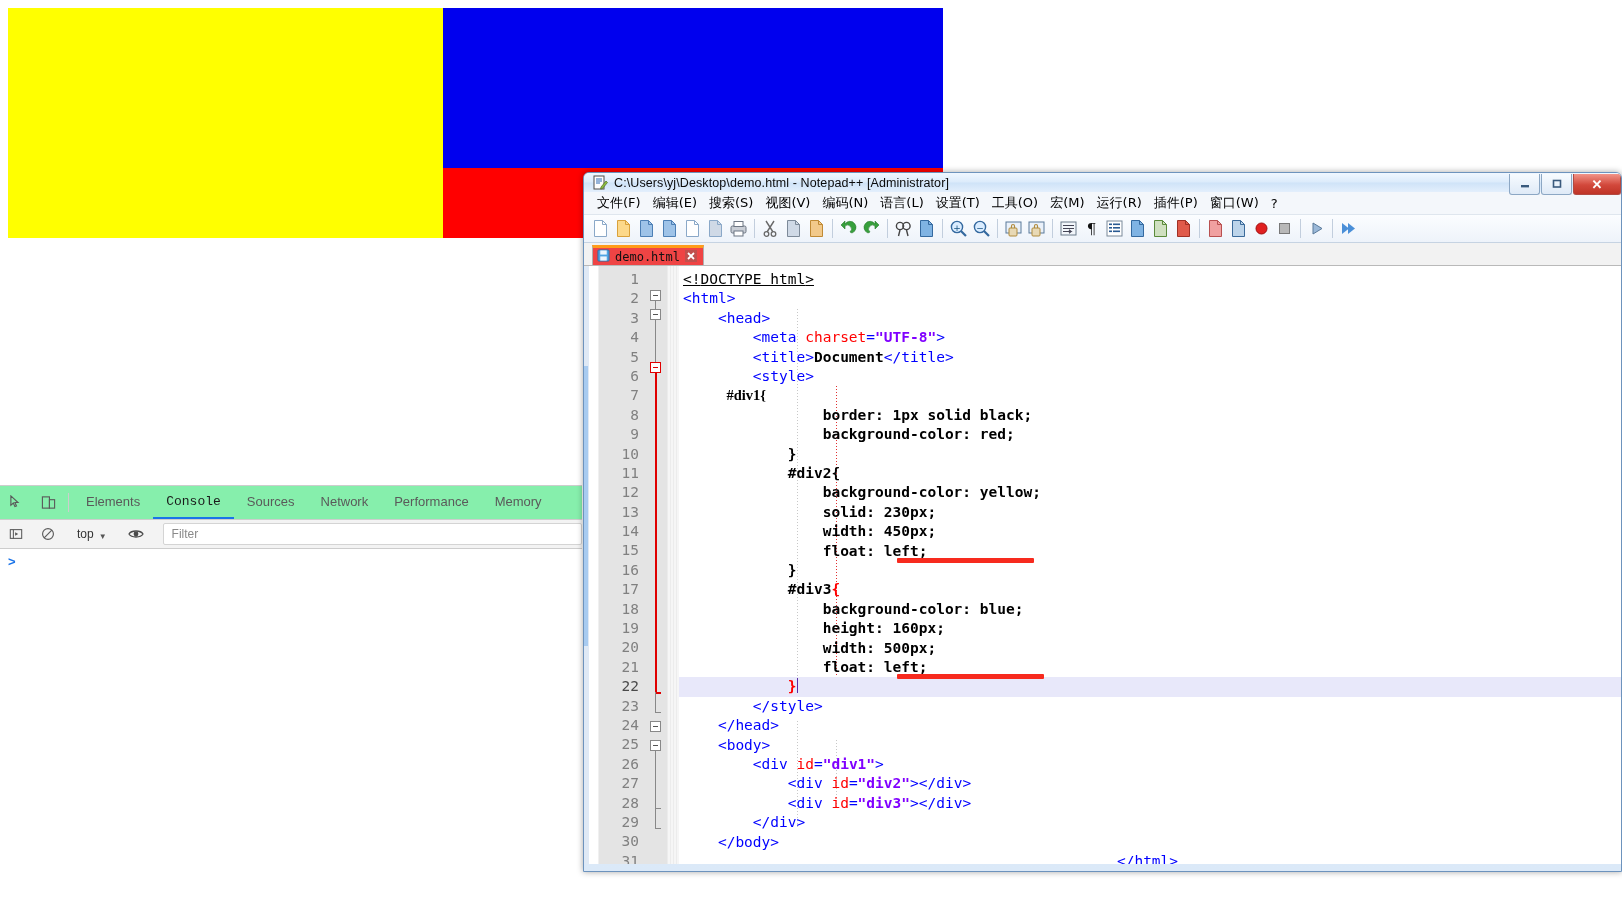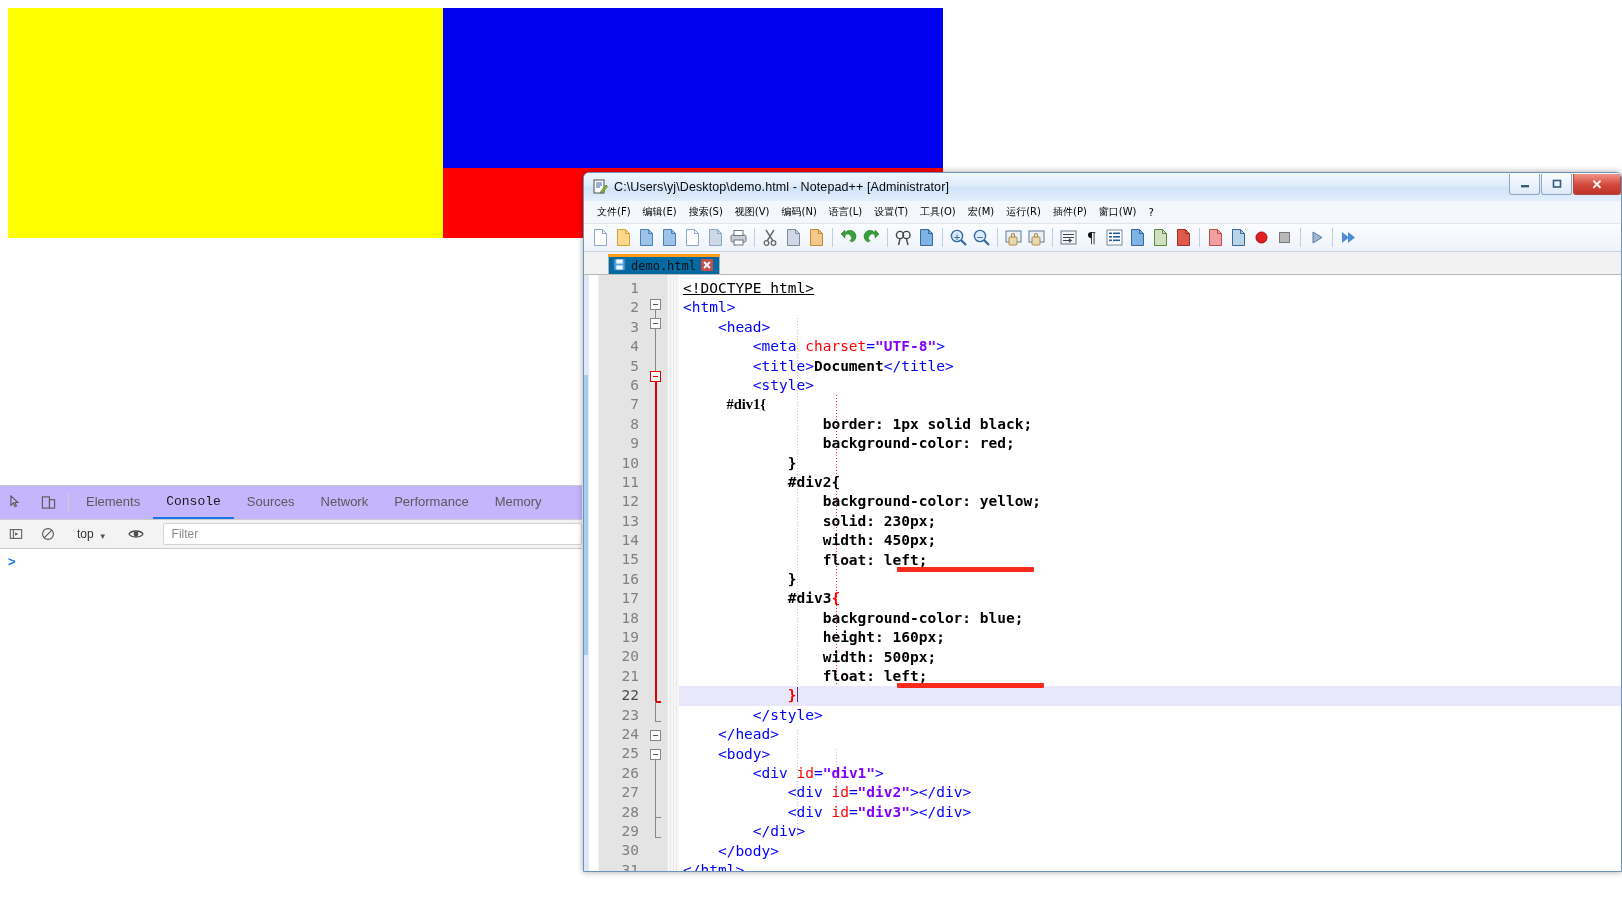--- a/index.html
+++ b/index.html
@@ -11,59 +11,59 @@
   }
 
   
   #browser-render{position:absolute;left:0;top:0;width:1622px;height:485px;background:#fff;overflow:hidden;}
   #div1{position:absolute;left:8px;top:8px;}
   #div2{float:left;}
   #div3{float:left;}
 
   
   #devtools{position:absolute;left:0;top:485px;width:582px;height:416px;background:#ffffff;border-top:1px solid #cdcdcd;box-sizing:border-box;}
-  .dt-tabbar{height:33px;display:flex;align-items:stretch;background:#c4b5fd;border-bottom:1px solid #cdcdcd;}
+  .dt-tabbar{height:33px;display:flex;align-items:stretch;background:#86efac;border-bottom:1px solid #cdcdcd;}
   .dt-iconbtn{width:32px;display:flex;align-items:center;justify-content:center;color:#5a5a5a;}
   .dt-sep{width:1px;background:#cdcdcd;margin:7px 4px;}
   .dt-tabs{display:flex;align-items:stretch;}
   .dt-tab{display:flex;align-items:center;padding:0 13px;font-size:13px;color:#5a5a5a;border-bottom:2px solid transparent;white-space:nowrap;}
   .dt-tab.active{color:#1a1a1a;border-bottom:2px solid #1a73e8;font-family:Liberation Mono, monospace;}
   .dt-toolbar2{height:28px;display:flex;align-items:center;background:#f3f3f3;border-bottom:1px solid #cdcdcd;}
   .dt-ctxsel{display:flex;align-items:flex-end;font-size:12px;color:#333;padding:0 4px;}
   .dt-caret{margin-left:5px;font-size:8px;color:#555;}
   .dt-filter{flex:1;margin-left:2px;height:20px;display:flex;align-items:center;padding-left:8px;font-size:12px;color:#8a8a8a;background:#fff;border:1px solid #d4d4d4;border-radius:2px;}
   .dt-console{height:calc(100% - 62px);background:#fff;padding-top:5px;}
   .dt-prompt-row{display:flex;align-items:flex-start;height:20px;padding-left:8px;}
   .dt-prompt-arrow{color:#1a73e8;font-size:13px;font-weight:bold;line-height:16px;}
 
   
   #npp{position:absolute;left:583px;top:172px;width:1039px;height:700px;
        background:linear-gradient(to bottom,#e9f2fb 0%,#dbe9f8 100%);
        border:1px solid #6d93bd;border-radius:6px 6px 0 0;box-sizing:border-box;
        box-shadow:0 0 6px rgba(0,0,0,.35);overflow:hidden;}
-  .npp-title{height:28px;display:flex;align-items:center;padding-left:8px;position:relative;
+  .npp-title{height:19px;display:flex;align-items:center;padding-left:8px;position:relative;
        background:linear-gradient(to bottom,#f0f7ff 0%,#dcebfb 48%,#cfe3f8 52%,#e3effc 100%);}
   .npp-title-icon{width:16px;height:16px;margin-right:6px;flex:none;}
   .npp-title-text{font-size:12.5px;color:#0a0a0a;letter-spacing:.1px;}
   .npp-winbtns{position:absolute;right:0;top:1px;display:flex;}
   .npp-wb{width:29px;height:20px;margin-left:1px;border:1px solid #8ca7c4;border-top:none;border-radius:0 0 3px 3px;
      background:linear-gradient(to bottom,#f7fbff,#dfeaf7);display:flex;align-items:center;justify-content:center;}
   .npp-wb.close{width:46px;border-color:#b24a42;background:linear-gradient(to bottom,#f29488,#d2483b 55%,#bf3427);color:#fff;font-size:13px;font-weight:bold;}
 
   .npp-menu{height:22px;display:flex;align-items:center;padding-left:7px;background:#f4f7fb;border-bottom:1px solid #dfe6ee;}
-  .npp-menu-item{font-size:10px;color:#000;padding:0 6px;white-space:nowrap;font-family:"DejaVu Sans",sans-serif;}
+  .npp-menu-item{font-size:13px;color:#000;padding:0 6px;white-space:nowrap;font-family:"DejaVu Sans",sans-serif;}
 
   .npp-toolbar{height:27px;display:flex;align-items:center;padding-left:5px;
      background:linear-gradient(to bottom,#fbfdff,#eef3fa);border-bottom:1px solid #c6d3e2;}
   .tb-ico{width:21px;height:21px;margin:0 1px;border-radius:2px;position:relative;flex:none;}
   .tb-div{width:1px;height:19px;background:#c2cedd;margin:0 4px;flex:none;}
 
   .npp-tabbar{height:22px;background:#f2f2f2;border-bottom:1px solid #b9b9b9;display:flex;align-items:flex-end;padding-left:8px;}
-  .npp-tab{height:20px;display:flex;align-items:center;padding:0 6px 0 4px;background:#0369a1;
-     border:1px solid #b0b0b0;border-bottom:none;border-top:3px solid #ff9c1a;box-sizing:border-box;margin-left:16px;}
+  .npp-tab{height:20px;display:flex;align-items:center;padding:0 6px 0 4px;background:#ef4444;
+     border:1px solid #b0b0b0;border-bottom:none;border-top:3px solid #ff9c1a;box-sizing:border-box;}
   .npp-tab-name{font-family:"DejaVu Sans Mono",monospace;font-size:12px;color:#111;margin:0 5px;}
 
   
   .npp-editor{position:relative;height:calc(100% - 100px);background:#fff;display:flex;overflow:hidden;}
   .gutter-bookmark{width:14px;background:#ffffff;border-right:1px solid #f0f0f0;flex:none;}
   .gutter-linenos{width:46px;background:#e4e4e4;flex:none;text-align:right;padding-right:6px;box-sizing:border-box;}
   .gutter-fold{width:22px;background:#e4e4e4;flex:none;position:relative;}
   .gutter-pad{width:12px;background:repeating-linear-gradient(to right,#ececec,#ececec 1px,#f6f6f6 1px,#f6f6f6 3px);flex:none;}
   .code-area{flex:1;position:relative;background:#fff;overflow:hidden;}
   .ln{height:19.4px;line-height:19.4px;font-family:"DejaVu Sans Mono",monospace;font-size:14.5px;color:#808080;}
@@ -477,18 +477,18 @@
         <div class="cl" style="position: absolute; left: 0px; right: 0px; top: 392px;"><span class="t-css">                float: left;</span></div>
         <div class="cl" style="position: absolute; left: 0px; right: 0px; top: 411.4px;"><span class="t-brace-red">            }</span><span class="caret"></span></div>
         <div class="cl" style="position: absolute; left: 0px; right: 0px; top: 430.8px;"><span class="t-tag">        &lt;/style&gt;</span></div>
         <div class="cl" style="position: absolute; left: 0px; right: 0px; top: 469.6px;"><span class="t-tag">    &lt;body&gt;</span></div>
         <div class="cl" style="position: absolute; left: 0px; right: 0px; top: 450.2px;"><span class="t-tag">    &lt;/head&gt;</span></div>
         <div class="cl" style="position: absolute; left: 0px; right: 0px; top: 489px;"><span class="t-tag">        &lt;div </span><span class="t-attr">id</span><span class="t-tag">=</span><span class="t-val">"div1"</span><span class="t-tag">&gt;</span></div>
         <div class="cl" style="position: absolute; left: 0px; right: 0px; top: 508.4px;"><span class="t-tag">            &lt;div </span><span class="t-attr">id</span><span class="t-tag">=</span><span class="t-val">"div2"</span><span class="t-tag">&gt;&lt;/div&gt;</span></div>
         <div class="cl" style="position: absolute; left: 0px; right: 0px; top: 527.8px;"><span class="t-tag">            &lt;div </span><span class="t-attr">id</span><span class="t-tag">=</span><span class="t-val">"div3"</span><span class="t-tag">&gt;&lt;/div&gt;</span></div>
         <div class="cl" style="position: absolute; left: 0px; right: 0px; top: 547.2px;"><span class="t-tag">        &lt;/div&gt;</span></div>
         <div class="cl" style="position: absolute; left: 0px; right: 0px; top: 566.6px;"><span class="t-tag">    &lt;/body&gt;</span></div>
-        <div class="cl" style="position: absolute; left: 0px; right: 9px; top: 586px;"><span class="t-tag">&lt;/html&gt;</span></div>
+        <div class="cl" style="position: absolute; left: 0px; right: 9px; top: 586px; text-align: center;"><span class="t-tag">&lt;/html&gt;</span></div>
         <div class="annot" style="left: 218px; width: 137px; top: 291.6px;"></div>
         <div class="annot" style="left: 218px; width: 147px; top: 408px;"></div>
       </div>
   </div>
 </div>
 
 </body></html>

